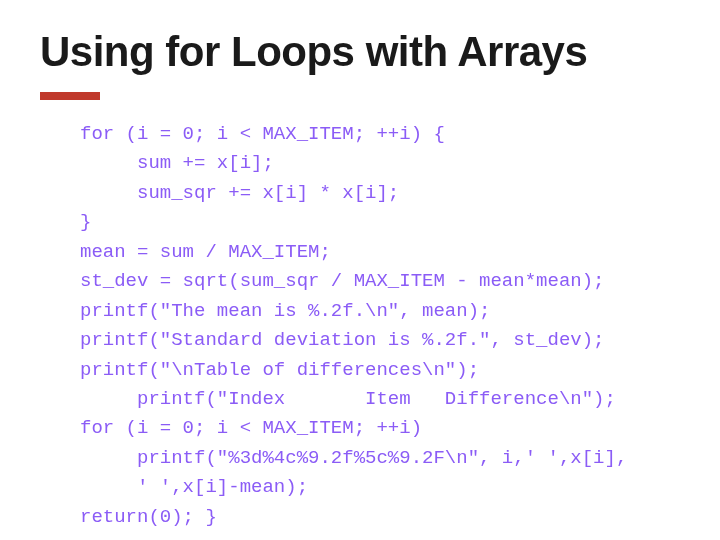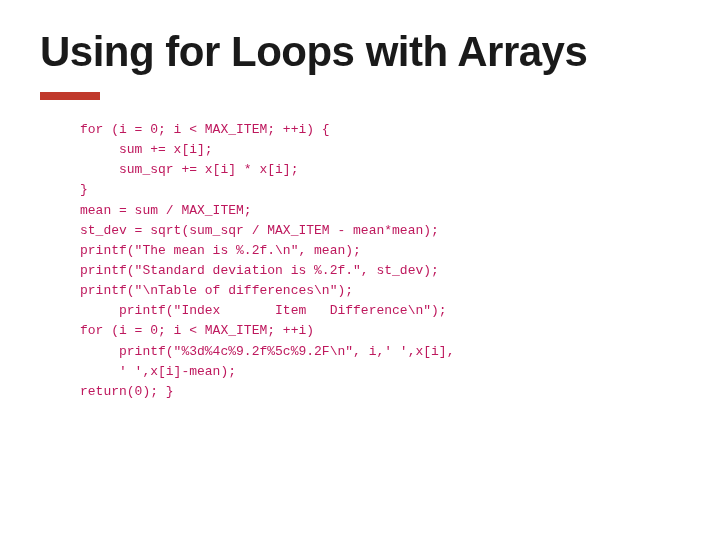--- a/index.html
+++ b/index.html
@@ -37,22 +37,22 @@
     .accent-bar {
       height: 8px;
       background: #c0392b;
       margin: 0 40px 0 40px;
       width: 60px;
     }
 
     .code-area {
       margin: 20px 40px 0 80px;
       font-family: 'Courier New', Courier, monospace;
-      font-size: 13px;
-      color: #be185d;
+      font-size: 19px;
+      color: #8b5cf6;
       line-height: 1.55;
       white-space: pre;
     }
 
     .code-line {
       display: block;
     }
   </style>
 </head>
 <body>

